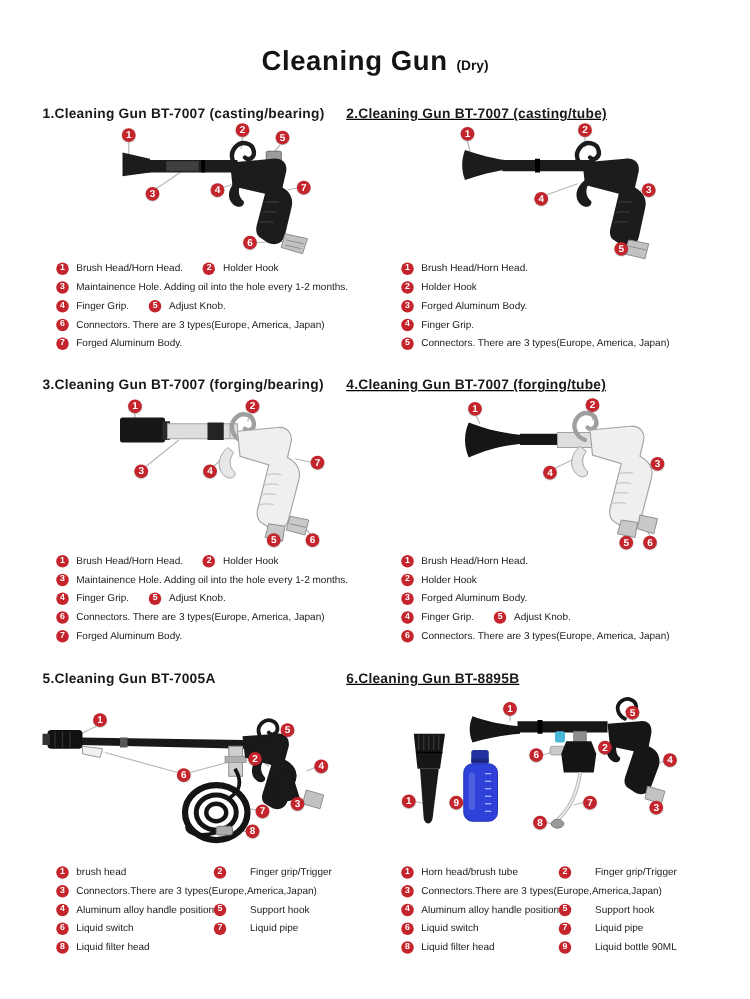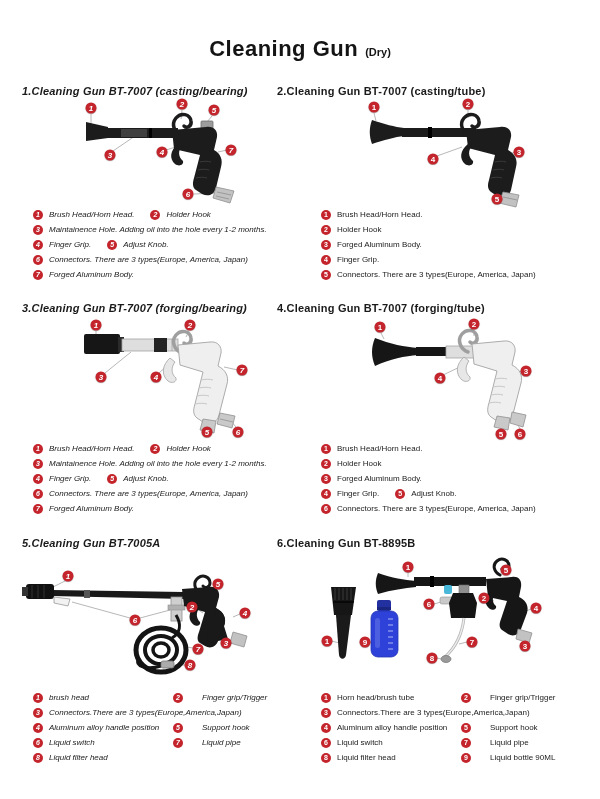--- a/index.html
+++ b/index.html
@@ -6,22 +6,22 @@
   html,body { background:#fff; }
   body {
     width:600px; height:799px; position:relative; overflow:hidden;
     font-family:"Liberation Sans", sans-serif;
   }
   .title-wrap { position:absolute; top:36px; left:0; width:600px; text-align:center; }
   .title { display:inline; font-size:22px; font-weight:bold; color:#141414; letter-spacing:.5px; }
   .subtitle { display:inline; font-size:11px; font-weight:bold; color:#141414; margin-left:7px; }
 
   .section { position:absolute; width:323px; }
-  .sec-l { left:4px;font-style:italic; }
-  .sec-r { left:277px; }
+  .sec-l { left:16px; }
+  .sec-r { left:277px;text-decoration:underline; }
   .row1 { top:83px;  height:215px; }
   .row2 { top:300px; height:233px; }
   .row3 { top:535px; height:260px; }
 
   .heading { font-size:11px; font-weight:bold; color:#1a1a1a; letter-spacing:.2px; padding-top:2px; }
   .sec-l .heading { padding-left:18px; }
 
   .fig { position:absolute; left:0; top:17px; width:300px; }
   .sec-r .fig { left:23px; }
   .row2 .fig, .row3 .fig { top:20px; }
@@ -36,21 +36,21 @@
 
   .parts { position:absolute; left:0; width:300px; padding-left:29px; }
   .row1 .parts { top:126px; }
   .row2 .parts { top:143px; }
   .row3 .parts { top:157px; }
   .sec-r .parts { padding-left:44px; width:320px; }
 
   .parts-row { display:flex; align-items:center; margin-bottom:4px; min-height:10px; }
   .part-item { display:inline-flex; align-items:center; white-space:nowrap; }
   .part-item + .part-item { margin-left:16px; }
-  .cols .part-item:first-child { width:140px; }
+  .cols .part-item:first-child { width:126px; }
   .cols .part-item + .part-item { margin-left:0;gap:13px; }
 
   .lbadge {
     flex:0 0 auto; width:10px; height:10px; border-radius:50%;
     background:#c4242b; color:#fff; font-size:7px; font-weight:bold;
     line-height:10px; text-align:center; margin-right:6px;
   }
   .ptext { font-size:8px; color:#1a1a1a; line-height:10px; padding-top:1px; }
 </style>
 </head>

